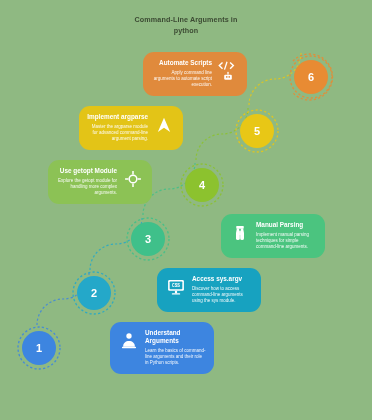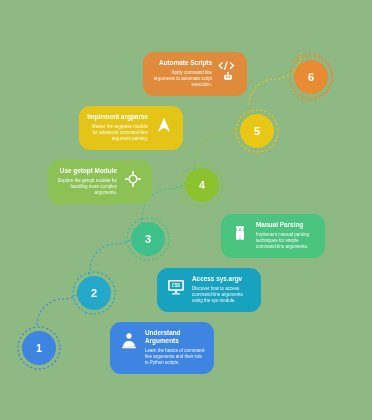--- a/index.html
+++ b/index.html
@@ -102,20 +102,22 @@
   }
   .card .card-icon svg {
     display: block;
   }
 </style>
 </head>
 <body>
 
 <div id="stage">
 
+  <div id="title">Command-Line Arguments in
+python</div>
 
   <svg id="connector-layer" viewBox="0 0 372 420">
     <path d="M 37 325 A 26 26 0 0 1 63 299 A 26 26 0 0 0 89 273" fill="none" stroke="#3d85e0" stroke-width="1.2" stroke-dasharray="2.2 2.2" opacity="0.85"></path>
     <path d="M 90 270 A 26 26 0 0 1 116 244 A 26 26 0 0 0 142 218" fill="none" stroke="#24a8c9" stroke-width="1.2" stroke-dasharray="2.2 2.2" opacity="0.85"></path>
     <path d="M 143 215 A 26 26 0 0 1 169 189 A 26 26 0 0 0 195 163" fill="none" stroke="#3fc08a" stroke-width="1.2" stroke-dasharray="2.2 2.2" opacity="0.85"></path>
     <path d="M 196 160 A 26 26 0 0 1 222 134 A 26 26 0 0 0 248 108" fill="none" stroke="#8cc22e" stroke-width="1.2" stroke-dasharray="2.2 2.2" opacity="0.85"></path>
     <path d="M 249 105 A 26 26 0 0 1 275 79 A 26 26 0 0 0 301 53" fill="none" stroke="#e8c716" stroke-width="1.2" stroke-dasharray="2.2 2.2" opacity="0.85"></path>
 
     <circle cx="39" cy="348" r="21" fill="none" stroke="#3d85e0" stroke-width="1.3" stroke-dasharray="2.2 2.2" opacity="0.9"></circle>
     <circle cx="94" cy="293" r="21" fill="none" stroke="#24a8c9" stroke-width="1.3" stroke-dasharray="2.2 2.2" opacity="0.9"></circle>

